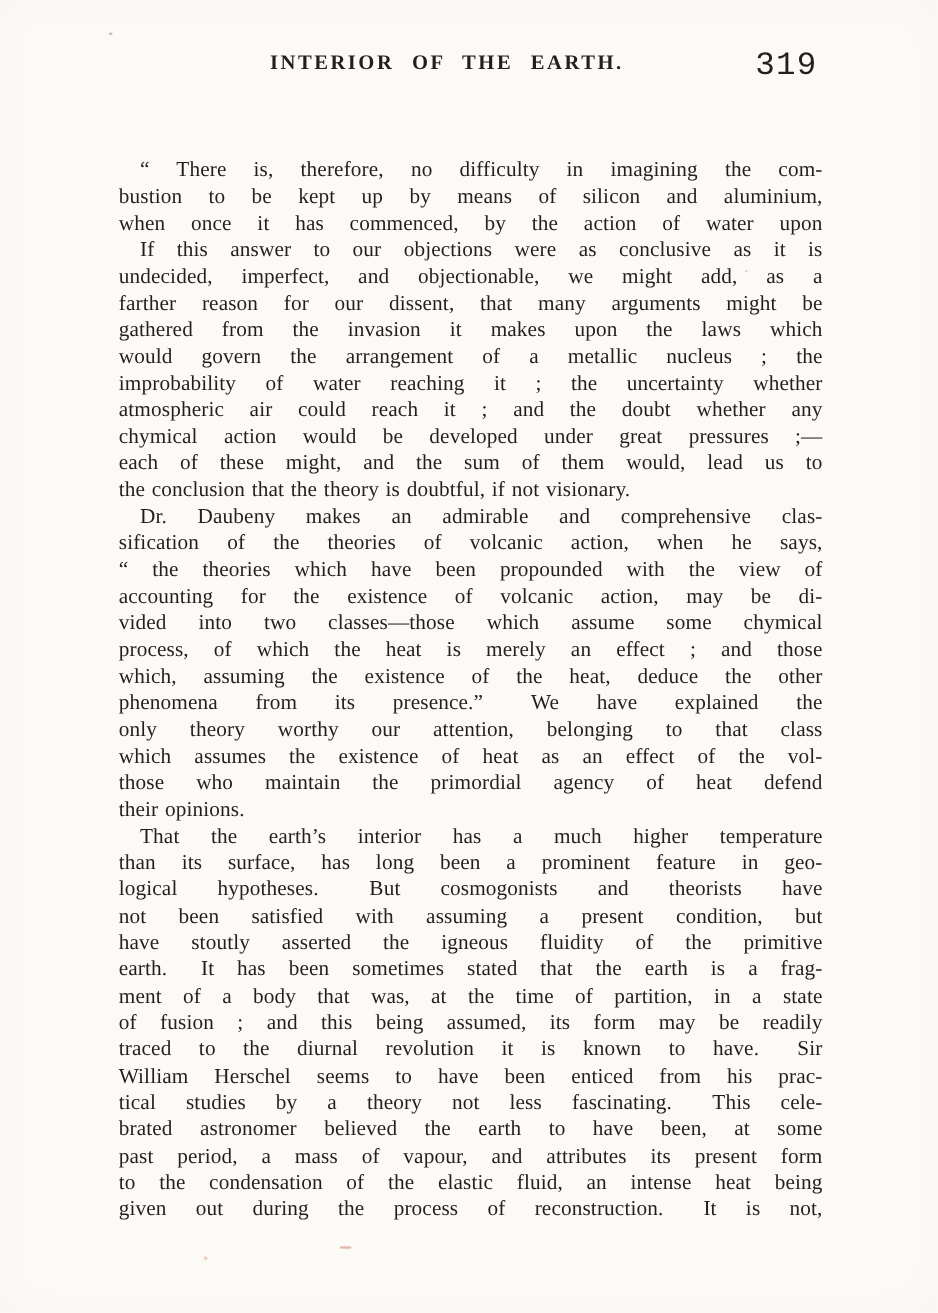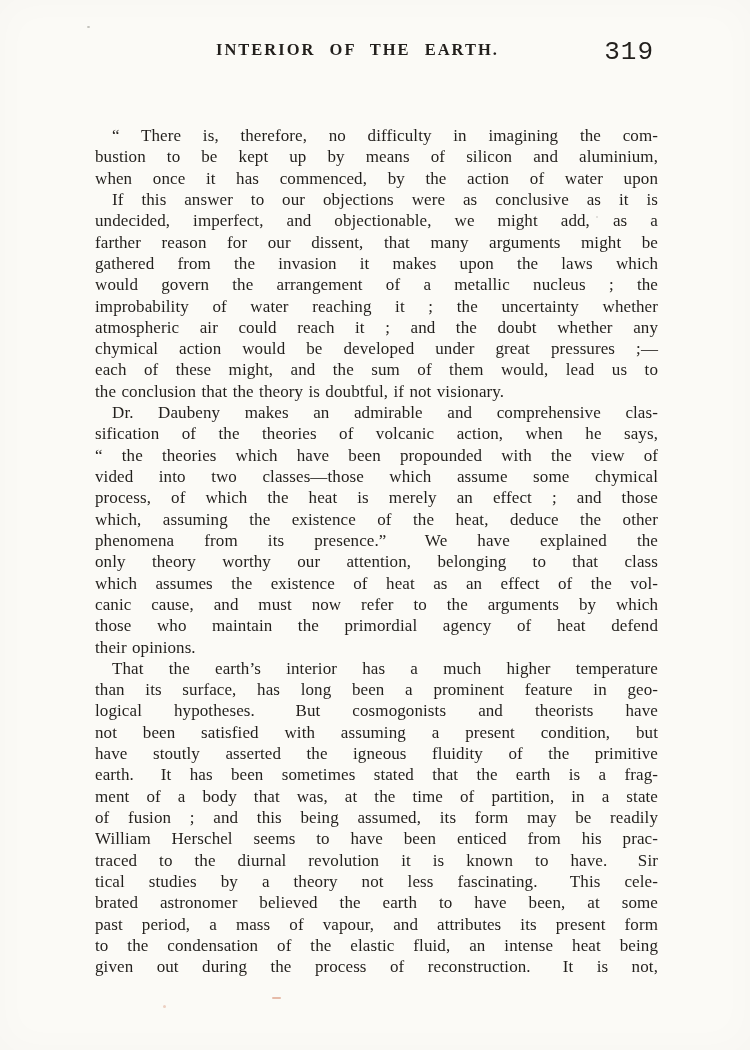--- a/index.html
+++ b/index.html
@@ -81,39 +81,39 @@
       <div class="line">gathered from the invasion it makes upon the laws which</div>
       <div class="line">would govern the arrangement of a metallic nucleus ; the</div>
       <div class="line">improbability of water reaching it ; the uncertainty whether</div>
       <div class="line">atmospheric air could reach it ; and the doubt whether any</div>
       <div class="line">chymical action would be developed under great pressures ;—</div>
       <div class="line">each of these might, and the sum of them would, lead us to</div>
       <div class="line last">the conclusion that the theory is doubtful, if not visionary.</div>
       <div class="line first">Dr. Daubeny makes an admirable and comprehensive clas-</div>
       <div class="line">sification of the theories of volcanic action, when he says,</div>
       <div class="line">“ the theories which have been propounded with the view of</div>
+      <div class="line">accounting for the existence of volcanic action, may be di-</div>
       <div class="line">vided into two classes—those which assume some chymical</div>
       <div class="line">process, of which the heat is merely an effect ; and those</div>
       <div class="line">which, assuming the existence of the heat, deduce the other</div>
       <div class="line">phenomena from its presence.”  We have explained the</div>
       <div class="line">only theory worthy our attention, belonging to that class</div>
       <div class="line">which assumes the existence of heat as an effect of the vol-</div>
-      <div class="line">canic cause, and must now refer to the arguments by which</div>
       <div class="line">those who maintain the primordial agency of heat defend</div>
       <div class="line last">their opinions.</div>
       <div class="line first">That the earth’s interior has a much higher temperature</div>
       <div class="line">than its surface, has long been a prominent feature in geo-</div>
       <div class="line">logical hypotheses.  But cosmogonists and theorists have</div>
       <div class="line">not been satisfied with assuming a present condition, but</div>
       <div class="line">have stoutly asserted the igneous fluidity of the primitive</div>
       <div class="line">earth.  It has been sometimes stated that the earth is a frag-</div>
       <div class="line">ment of a body that was, at the time of partition, in a state</div>
       <div class="line">of fusion ; and this being assumed, its form may be readily</div>
+      <div class="line">traced to the diurnal revolution it is known to have.  Sir</div>
       <div class="line">William Herschel seems to have been enticed from his prac-</div>
-      <div class="line">traced to the diurnal revolution it is known to have.  Sir</div>
       <div class="line">tical studies by a theory not less fascinating.  This cele-</div>
       <div class="line">brated astronomer believed the earth to have been, at some</div>
       <div class="line">past period, a mass of vapour, and attributes its present form</div>
       <div class="line">to the condensation of the elastic fluid, an intense heat being</div>
       <div class="line">given out during the process of reconstruction.  It is not,</div>
     </div>
 
   <div class="speck s1"></div>
   <div class="speck s2"></div>
   <div class="speck s3"></div>

